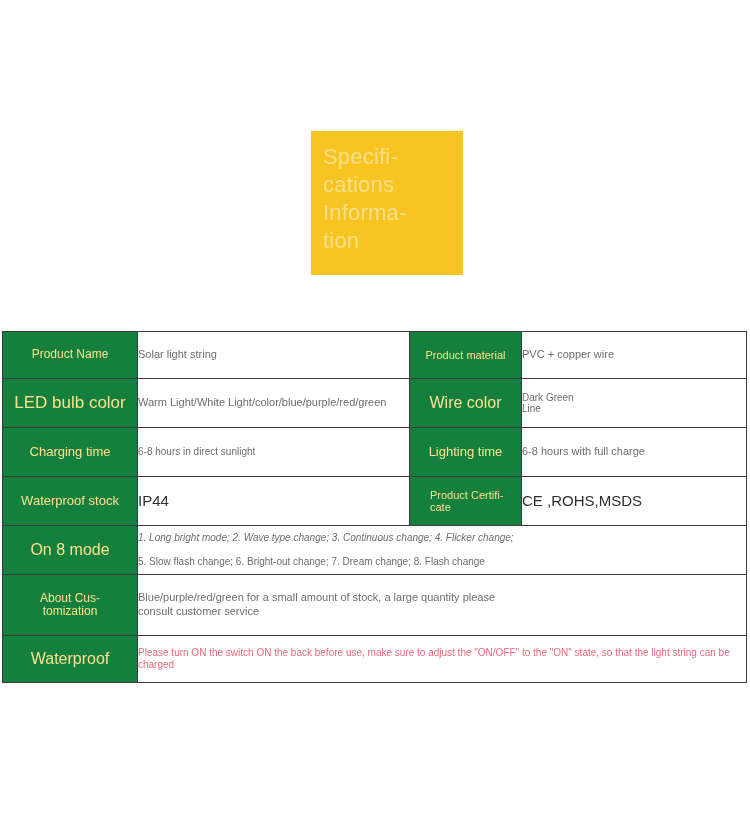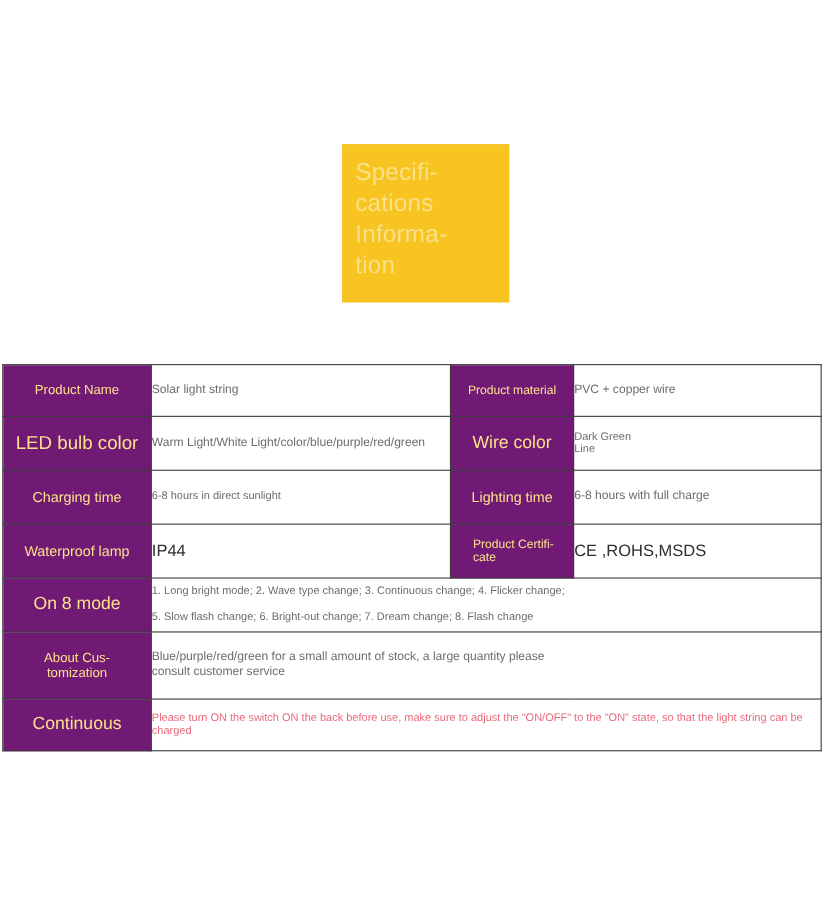--- a/index.html
+++ b/index.html
@@ -49,21 +49,21 @@
   }
   #spec-table td {
     border: 1px solid #3a3a3a;
     padding: 0;
     vertical-align: middle;
     box-sizing: border-box;
   }
 
   
   td.lbl {
-    background: #701a75;
+    background: #15803d;
     color: #FCE08C;
     text-align: center;
     padding: 4px 6px;
     line-height: 1.12;
   }
   td.lbl.sz-xs  { font-size: 11px; }
   td.lbl.sz-s   { font-size: 12px; }
   td.lbl.sz-m   { font-size: 13px; }
   td.lbl.sz-l   { font-size: 16px; }
   td.lbl.sz-xl  { font-size: 17px; }
@@ -82,21 +82,21 @@
   td.val.v-m   { font-size: 11px; }
   td.val.v-lg  { font-size: 15px; color: #2f2f2f; }
   td.val.v-xlg { font-size: 17px; color: #2b2b2b; }
   td.val.v-red { font-size: 10px;  color: #e8697a; }
 
   td.val.two-line { line-height: 1.15; }
 
   
   td.wide { }
 
-  .mode-line-1 { display:block; }
+  .mode-line-1 { display:block;font-style:italic; }
   .mode-line-2 { display:block; margin-top: 12px; }
 </style>
 </head>
 <body>
 
 <div id="hero-banner">
   <div id="hero-title">Specifi-
 cations
 Informa-
 tion</div>
@@ -128,21 +128,21 @@
 
 
     <tr style="height:49px">
       <td class="lbl sz-m">Charging time</td>
       <td class="val v-s">6-8 hours in direct sunlight</td>
       <td class="lbl sz-m">Lighting time</td>
       <td class="val v-m">6-8 hours with full charge</td>
     </tr>
 
     <tr style="height:49px">
-      <td class="lbl sz-m">Waterproof lamp</td>
+      <td class="lbl sz-m">Waterproof stock</td>
       <td class="val v-lg">IP44</td>
       <td class="lbl sz-xs" style="white-space:pre-line; text-align:left; padding-left:20px">Product Certifi-
 cate</td>
       <td class="val v-lg">CE ,ROHS,MSDS</td>
     </tr>
 
     <tr style="height:49px">
       <td class="lbl sz-l">On 8 mode</td>
       <td class="val v-s wide" colspan="3" style="white-space:normal">
         <span class="mode-line-1">1. Long bright mode; 2. Wave type change; 3. Continuous change; 4. Flicker change;</span>
@@ -152,18 +152,18 @@
 
 
     <tr style="height:61px">
       <td class="lbl sz-s" style="white-space:pre-line">About Cus-
 tomization</td>
       <td class="val v-m wide" colspan="3">Blue/purple/red/green for a small amount of stock, a large quantity please
 consult customer service</td>
     </tr>
 
     <tr style="height:47px">
-      <td class="lbl sz-l">Continuous</td>
+      <td class="lbl sz-l">Waterproof</td>
       <td class="val v-red wide" colspan="3">Please turn ON the switch ON the back before use, make sure to adjust the "ON/OFF" to the "ON" state, so that the light string can be charged</td>
     </tr>
 
   </tbody>
 </table>
 
 </body></html>

